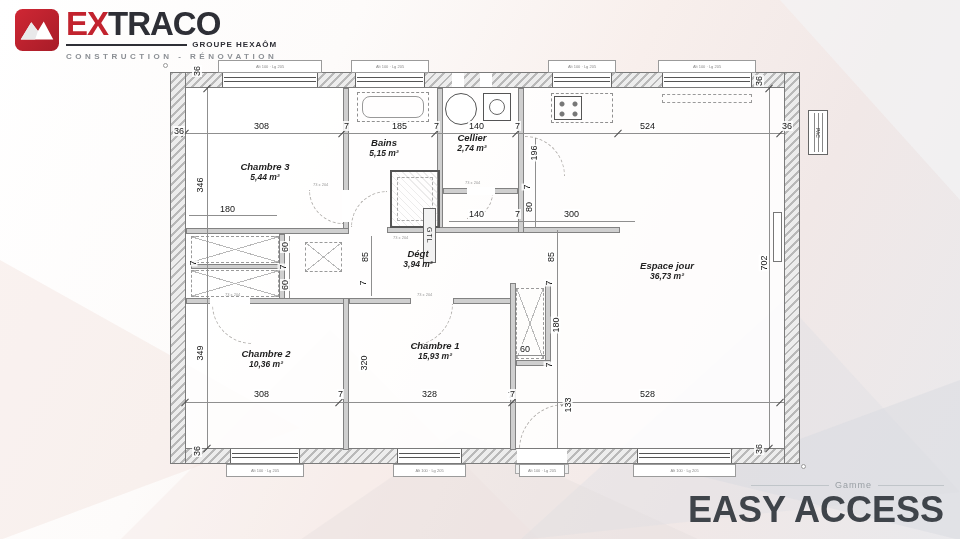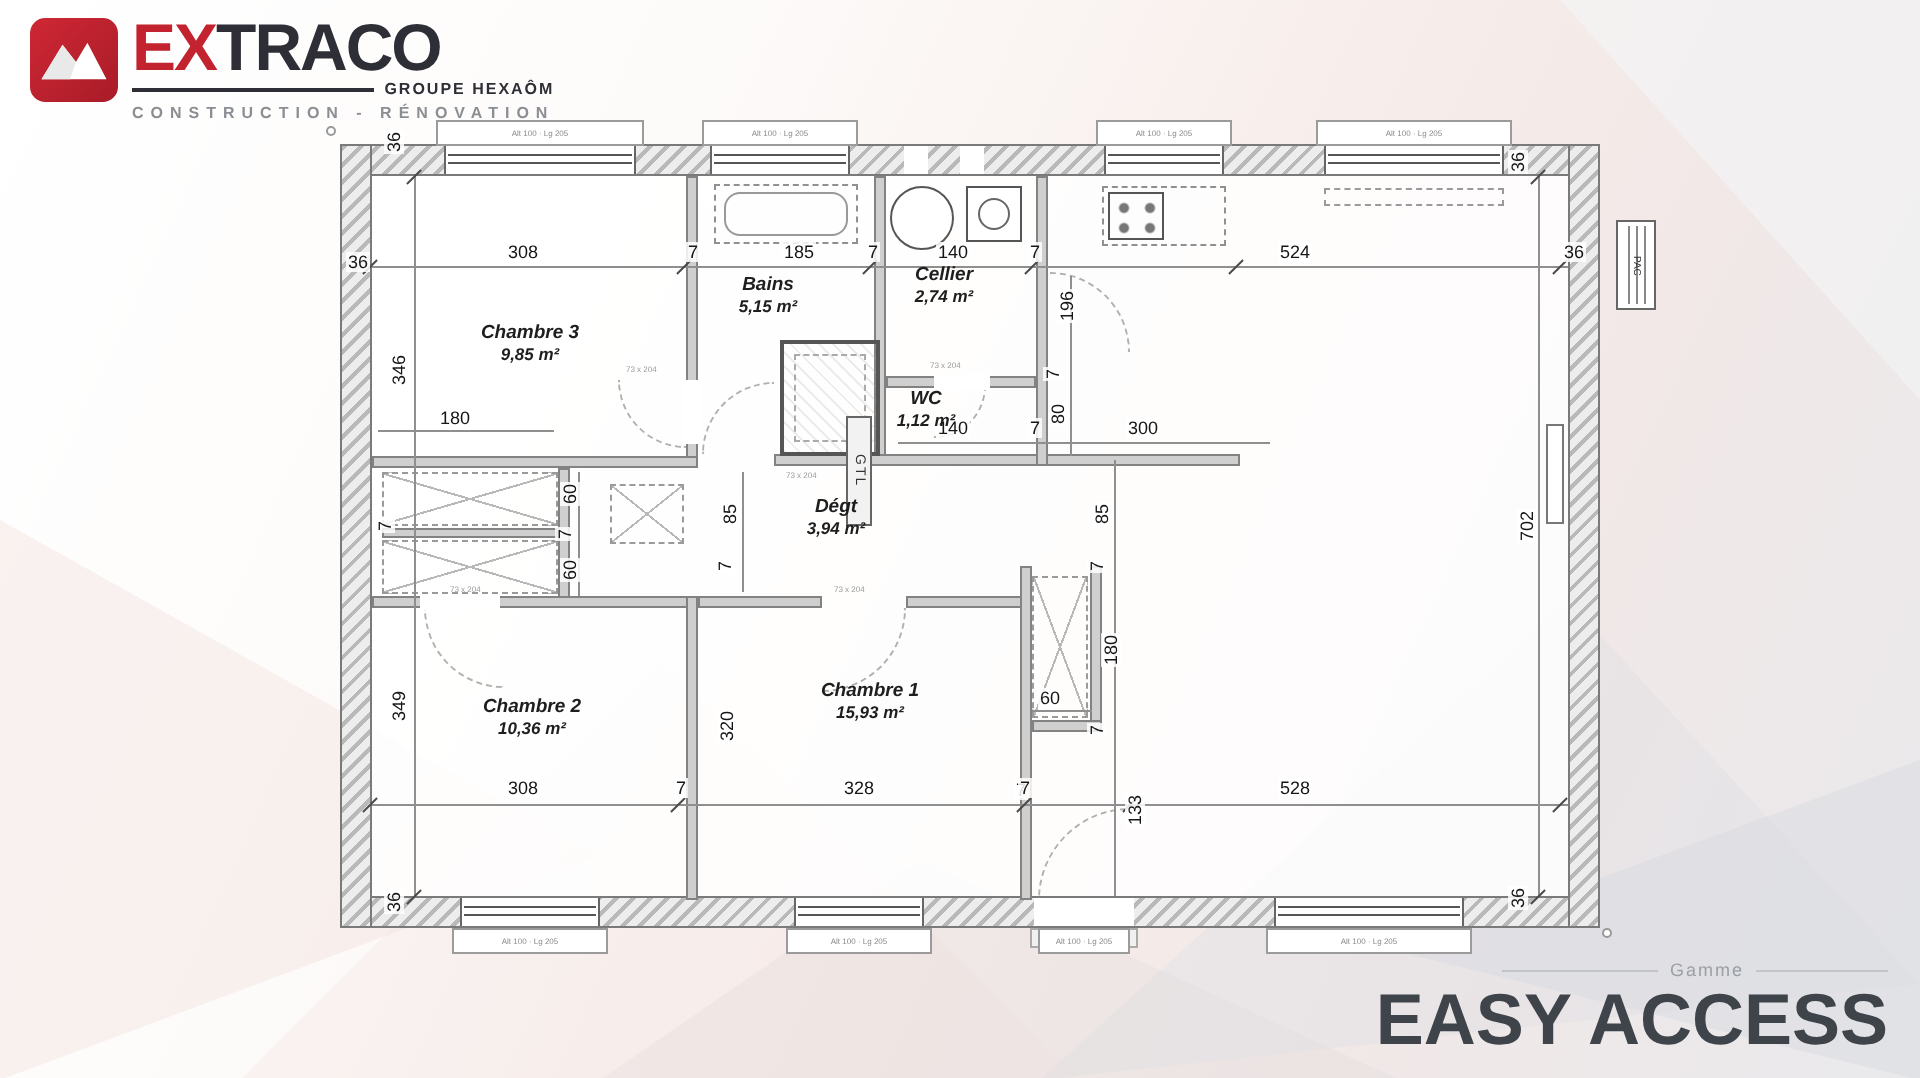--- a/index.html
+++ b/index.html
@@ -279,37 +279,37 @@
     <span class="dim v" style="left:590px;top:198px">702</span>
 
     <span class="dtag" style="left:148px;top:122px">73 x 204</span>
     <span class="dtag" style="left:228px;top:175px">73 x 204</span>
     <span class="dtag" style="left:300px;top:120px">73 x 204</span>
     <span class="dtag" style="left:252px;top:232px">73 x 204</span>
     <span class="dtag" style="left:60px;top:232px">73 x 204</span>
 
     <div class="room" style="left:45px;top:101px">
       <div class="nm">Chambre 3</div>
-        <div class="ar">9,85 m²</div>
+        <div class="ar">5,44 m²</div>
       </div>
     <div class="room" style="left:164px;top:77px">
       <div class="nm">Bains</div>
         <div class="ar">5,15 m²</div>
       </div>
     <div class="room" style="left:252px;top:72px">
       <div class="nm">Cellier</div>
         <div class="ar">2,74 m²</div>
       </div>
-    <div class="room" style="left:243px;top:134px">
-      <div class="nm">WC</div>
-        <div class="ar">1,12 m²</div>
-      </div>
     <div class="room" style="left:198px;top:188px">
       <div class="nm">Dégt</div>
         <div class="ar">3,94 m²</div>
+      </div>
+    <div class="room" style="left:447px;top:200px">
+      <div class="nm">Espace jour</div>
+        <div class="ar">36,73 m²</div>
       </div>
     <div class="room" style="left:46px;top:288px">
       <div class="nm">Chambre 2</div>
         <div class="ar">10,36 m²</div>
       </div>
     <div class="room" style="left:215px;top:280px">
       <div class="nm">Chambre 1</div>
         <div class="ar">15,93 m²</div>
       </div>
   </div>

